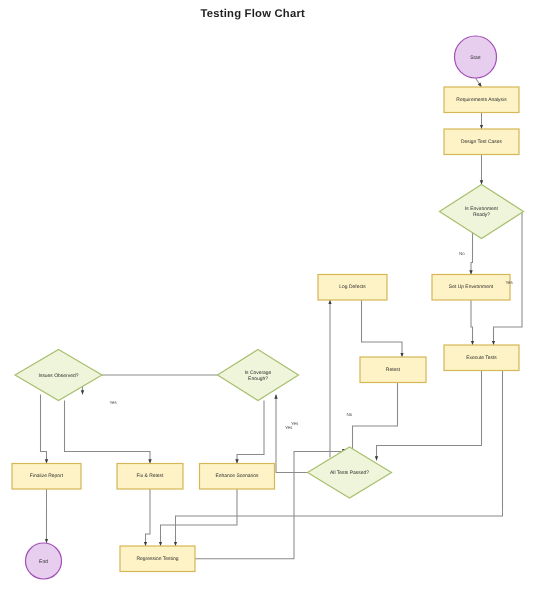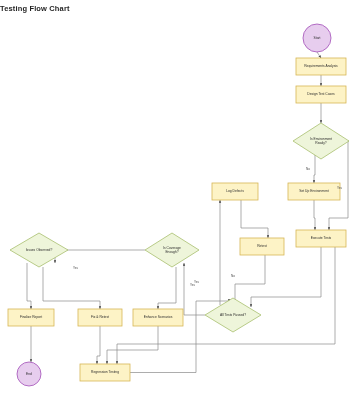--- a/index.html
+++ b/index.html
@@ -6,20 +6,21 @@
   body{
     width:360px;height:395px;
     background:#ffffff;
     font-family:"Liberation Sans", sans-serif;
     overflow:hidden;
     position:relative;
   }
   #chart-title{
     position:absolute;
     left:0;top:4px;width:337px;
+    text-align:center;
     font-size:7.5px;
     font-weight:bold;
     color:#1f1f1f;
     letter-spacing:.15px;
   }
   #canvas{position:absolute;left:0;top:0;width:360px;height:395px;}
   .node-label{
     position:absolute;
     display:flex;align-items:center;justify-content:center;
     text-align:center;

